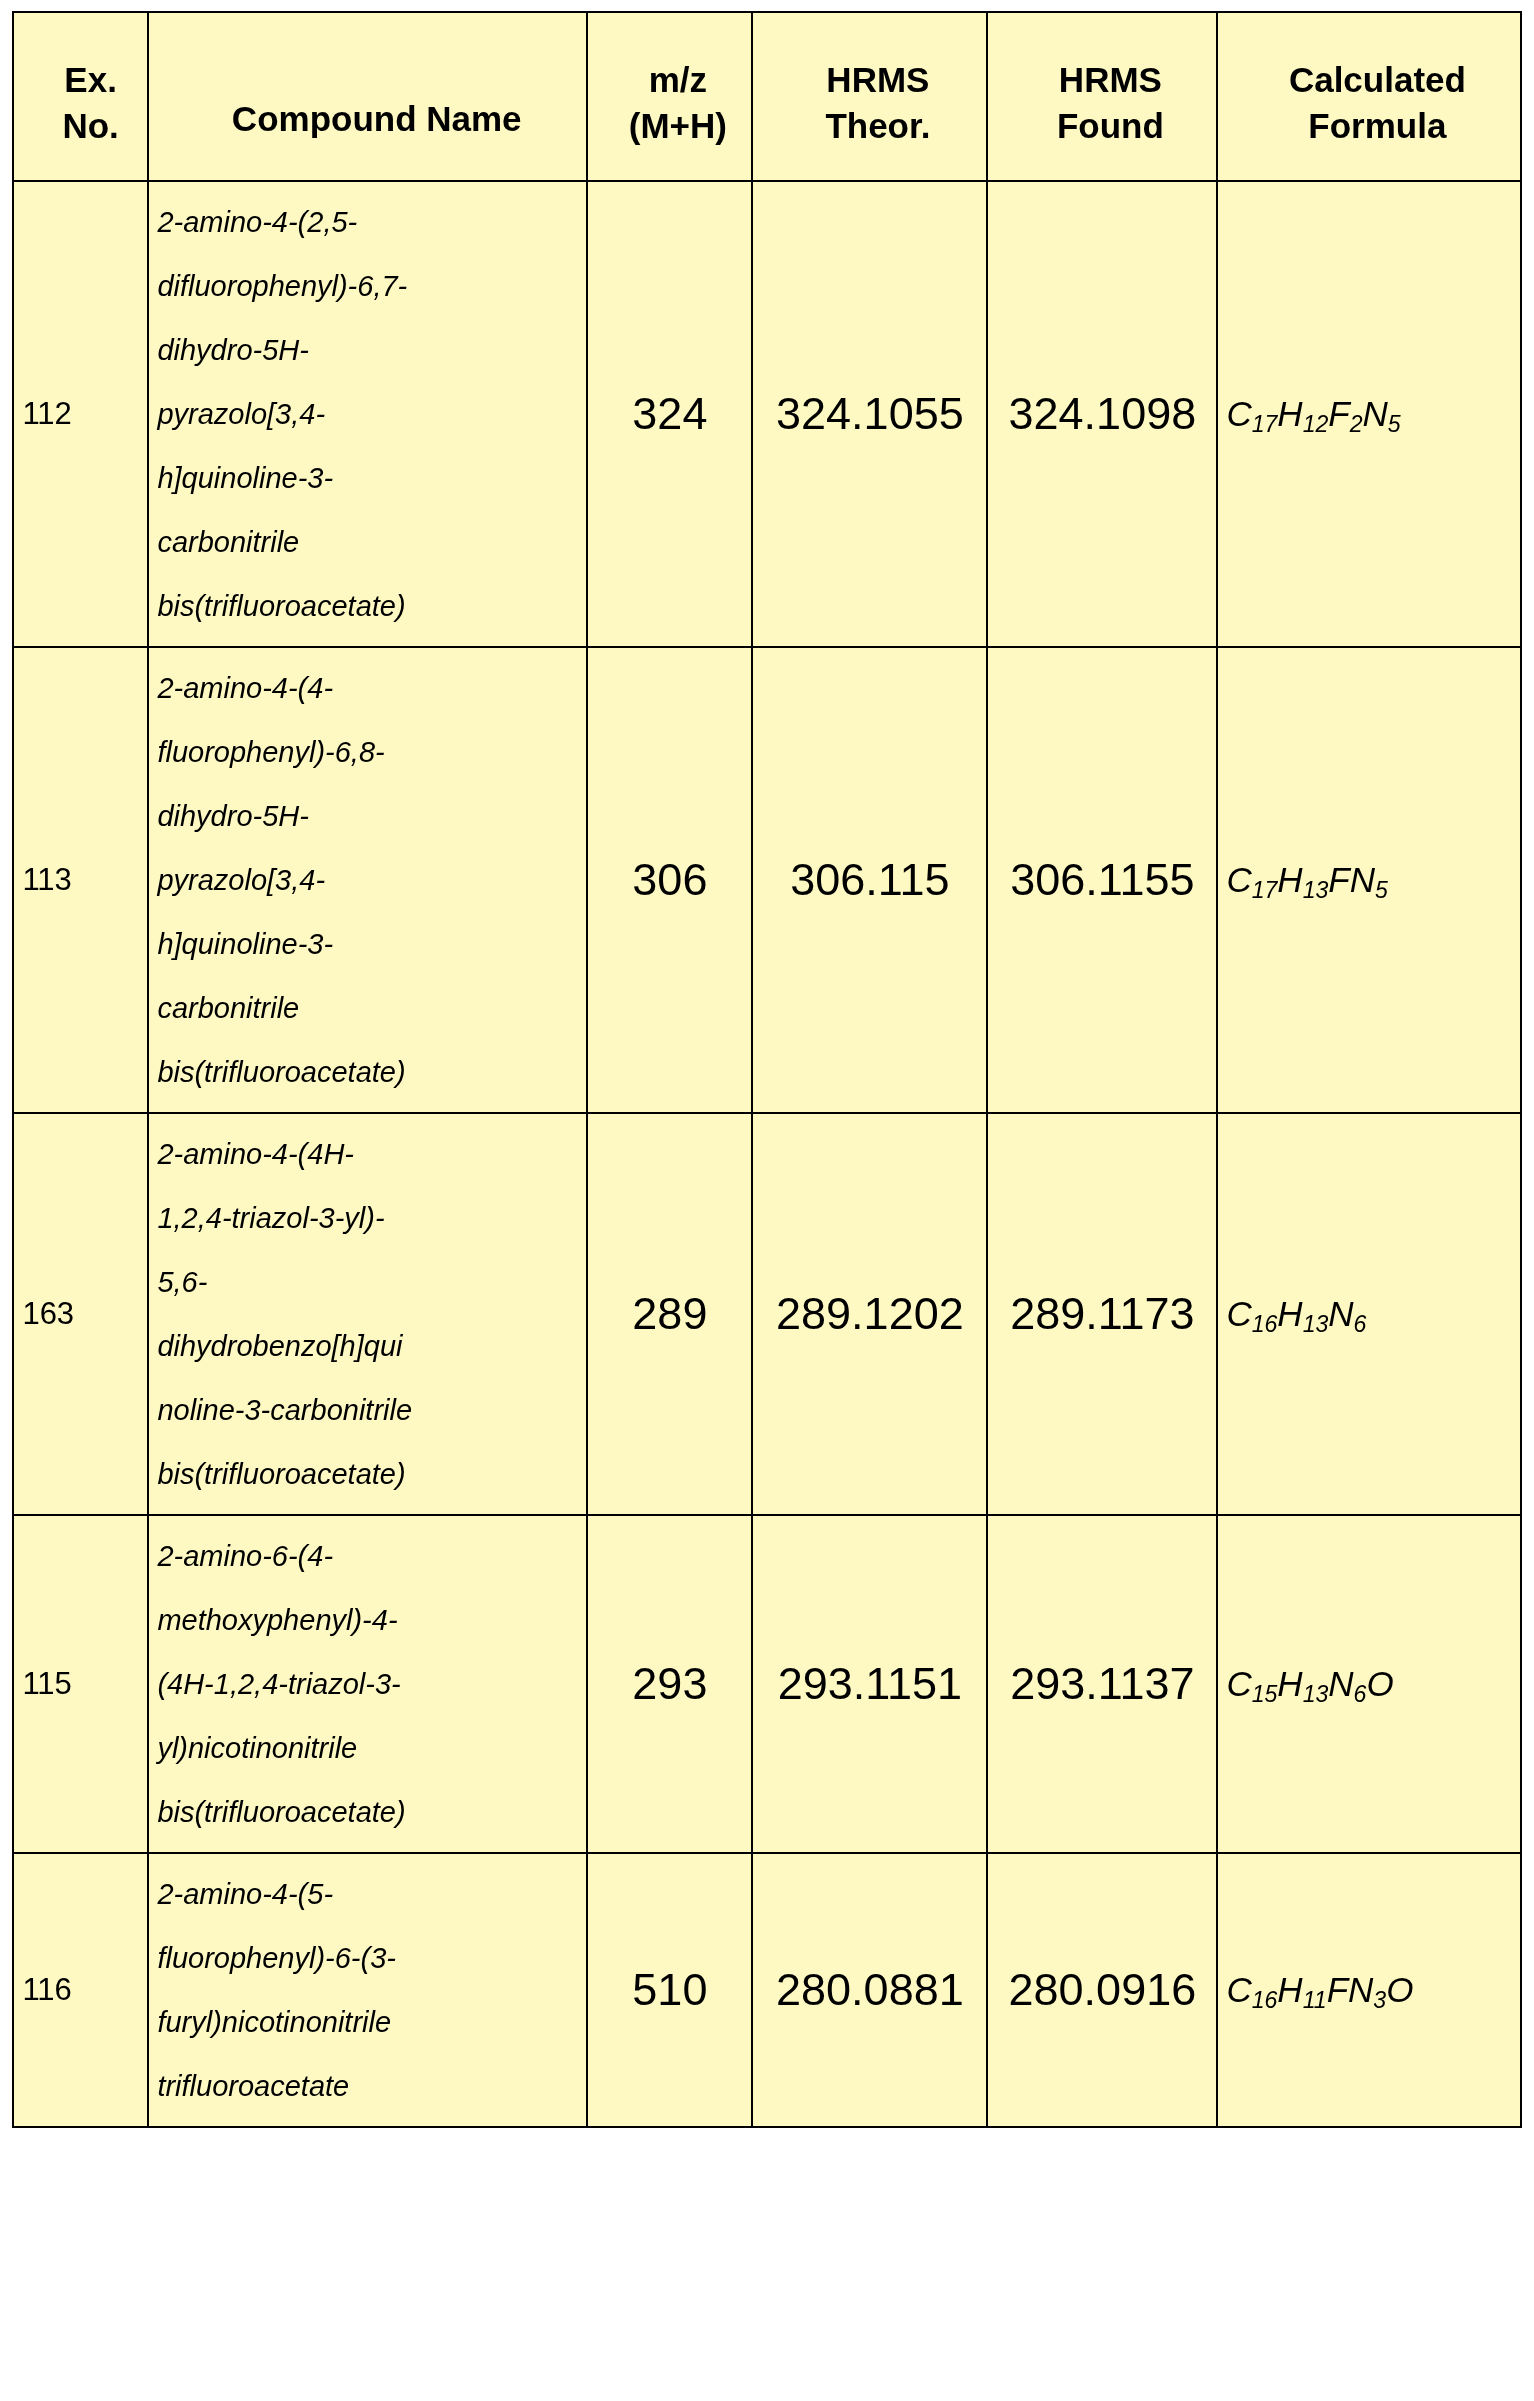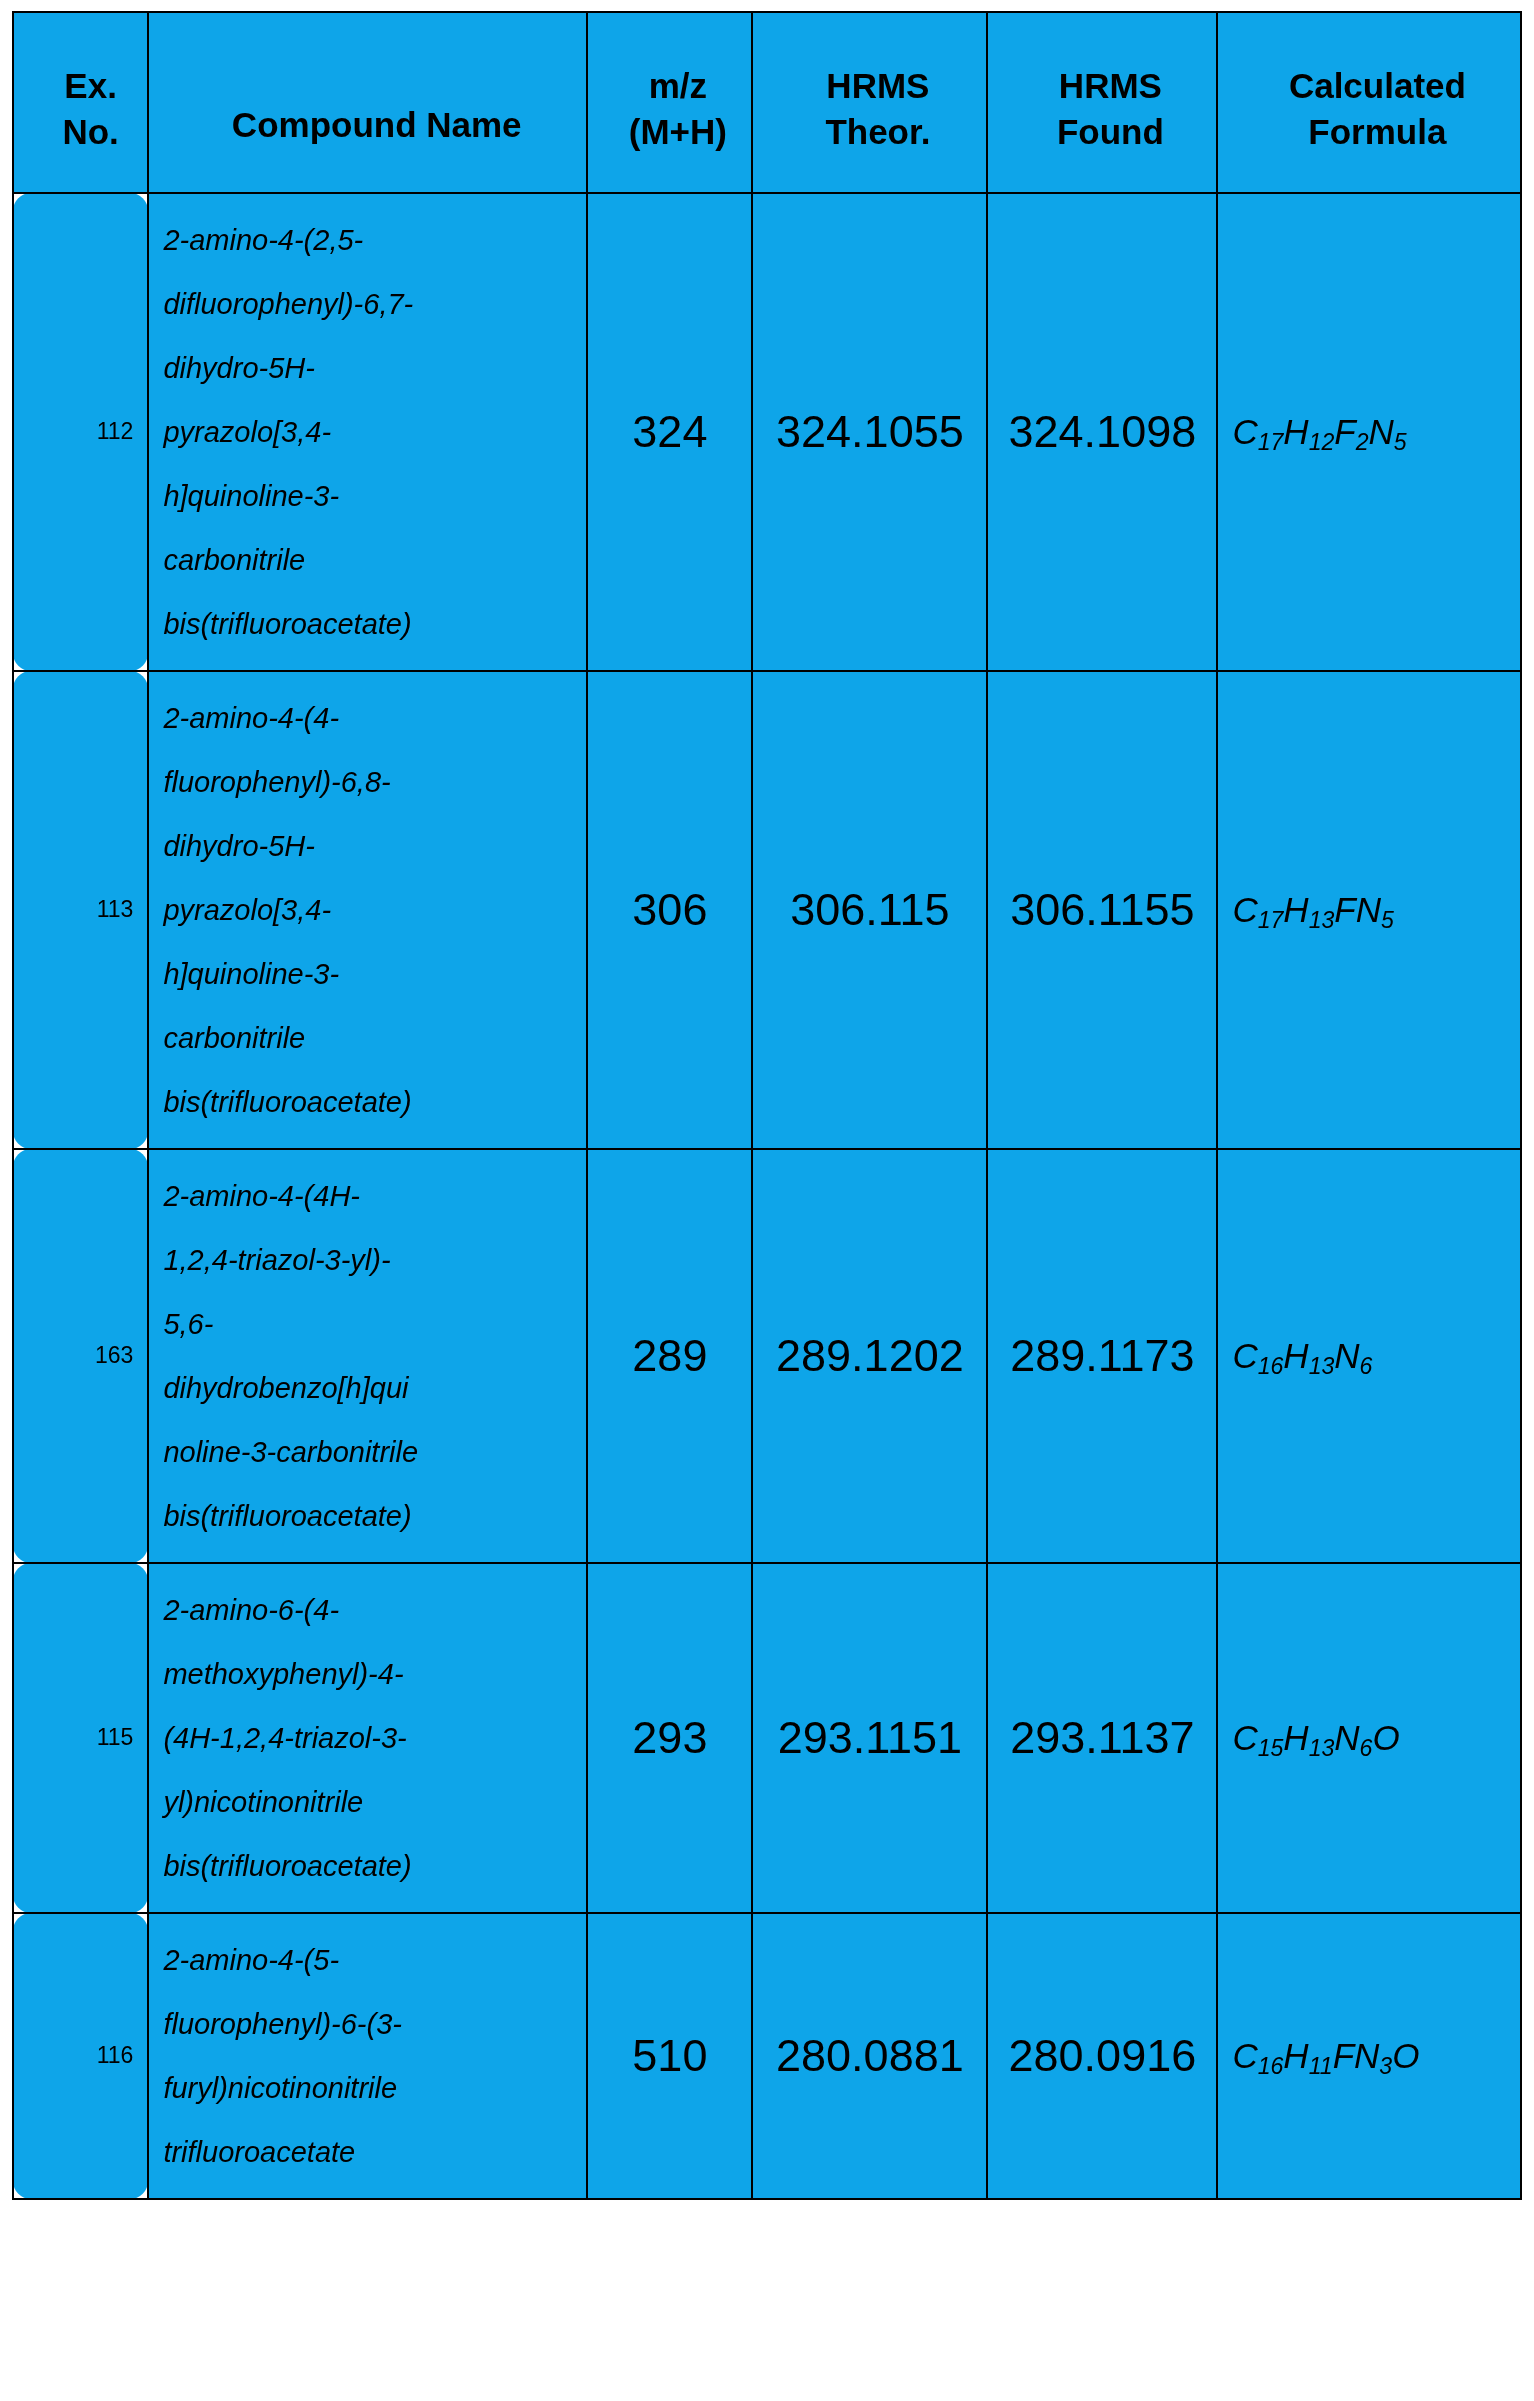--- a/index.html
+++ b/index.html
@@ -29,22 +29,22 @@
     width: 1507px;
     border-collapse: collapse;
     table-layout: fixed;
     background: #ffffff;
   }
 
   table.data-table td,
   table.data-table th {
     border: 2.7px solid #000000;
     vertical-align: middle;
-    padding: 14px;
-    background: #0ea5e9;
+    padding: 8px;
+    background: #fef9c3;
   }
 
   
   col.c-ex      { width: 135px; }
   col.c-name    { width: 439px; }
   col.c-mz      { width: 165px; }
   col.c-theor   { width: 235px; }
   col.c-found   { width: 230px; }
   col.c-formula { width: 304px; }
 
@@ -62,24 +62,23 @@
   .hd-line { display: block; white-space: pre; }
   th.h-ex .hd-pad      { padding-left: 19.5px; }
   th.h-name .hd-pad    { padding-left: 17.7px; padding-top: 46px; }
   th.h-mz .hd-pad      { padding-left: 16px; }
   th.h-theor .hd-pad   { padding-left: 16px; }
   th.h-found .hd-pad   { padding-left: 16px; }
   th.h-formula .hd-pad { padding-left: 16px; text-align: center; }
 
   
   td.ex-no {
-    text-align: right;
-    font-size: 23px;
+    text-align: left;
+    font-size: 31px;
     line-height: 1.2;
-    border-radius: 18px;
   }
   td.cmpd-name {
     vertical-align: top;
     font-size: 29px;
     line-height: 1.0;
     padding: 12.4px 7px 12.4px 17.7px;
     font-style: italic;
   }
   td.cmpd-name .nm-line {
     display: block;

